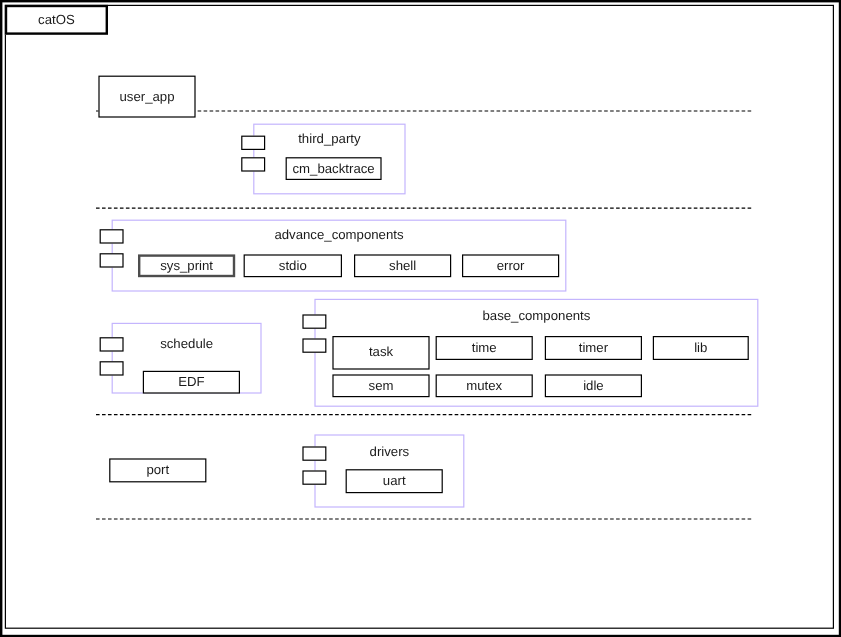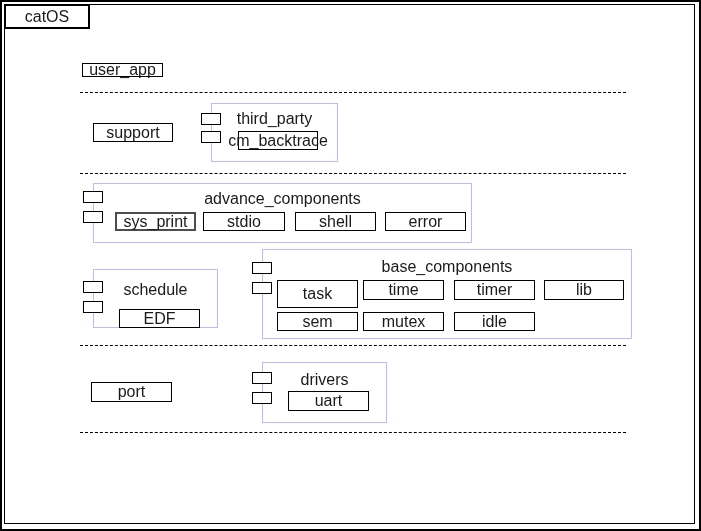--- a/index.html
+++ b/index.html
@@ -1,21 +1,21 @@
 <!DOCTYPE html>
 <html><head>
 <meta charset="utf-8">
 <style>
   html,body{margin:0;padding:0;background:#fff;}
   #canvas{
     position:relative;
     width:701px;height:531px;
     background:#ffffff;
     font-family:"Liberation Sans", sans-serif;
-    font-size:16px;
+    font-size:11px;
     color:#1a1a1a;
     box-sizing:border-box;
     border:2px solid #000;
     overflow:hidden;
   }
   
   .frame{
     position:absolute;left:2px;top:2px;width:691px;height:520px;
     border:1px solid #000;box-sizing:border-box;background:transparent;
   }
@@ -41,21 +41,21 @@
   .port{
     position:absolute;left:-11px;width:20px;height:12px;
     border:1px solid #000;box-sizing:border-box;background:#fff;
   }
   
   .sep{
     position:absolute;left:78px;width:546px;height:0;
     border-top:1px dashed #000;
   }
   
-  #box-user-app   {left:80px; top:61px; width:81px;height:14px;}
+  #box-user-app   {left:80px; top:61px; width:81px;height:35px;}
   #box-support    {left:91px; top:121px;width:80px;height:19px;}
   #box-port       {left:89px; top:380px;width:81px;height:20px;}
   #box-bsp        {left:89px; top:439px;width:81px;height:20px;}
 
   #sep-1{top:90px;} #sep-2{top:171px;} #sep-3{top:343px;} #sep-4{top:430px;}
 
   #comp-third-party {left:209px;top:101px;width:127px;height:59px;}
   #comp-third-party .port-a{top:9px;}  #comp-third-party .port-b{top:27px;}
   #box-cm-backtrace {left:26px;top:27px;width:80px;height:19px;}
 
@@ -100,23 +100,20 @@
 
   <div class="sep" id="sep-1"></div>
   <div class="sep" id="sep-2"></div>
   <div class="sep" id="sep-3"></div>
   <div class="sep" id="sep-4"></div>
 
   <div class="box" id="box-user-app">
     <span>user_app</span>
   </div>
 
-  <div class="box" id="box-support">
-    <span>support</span>
-  </div>
 
   <div class="component" id="comp-third-party">
     <div class="port port-a"></div>
     <div class="port port-b"></div>
     <div class="comp-title">third_party</div>
     <div class="box" id="box-cm-backtrace">
       <span>cm_backtrace</span>
     </div>
   </div>
 

